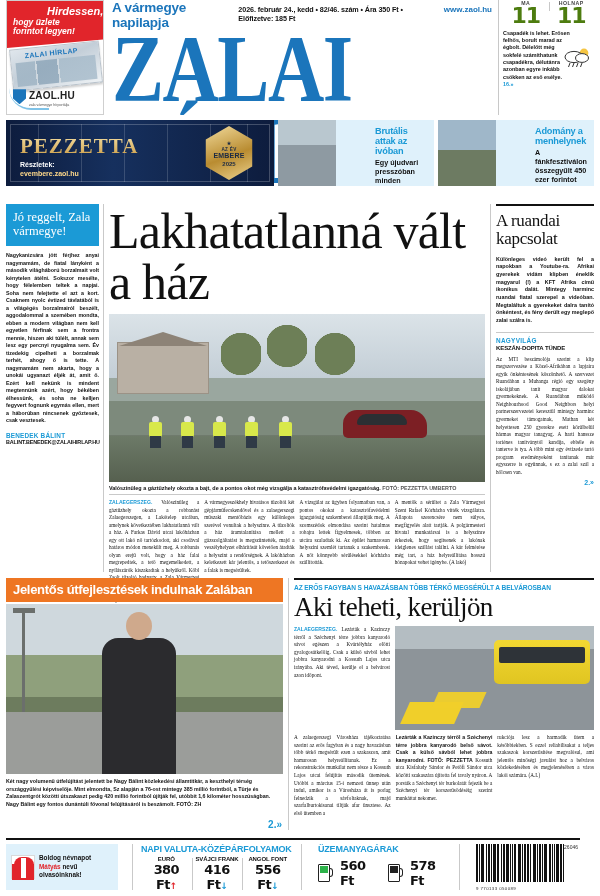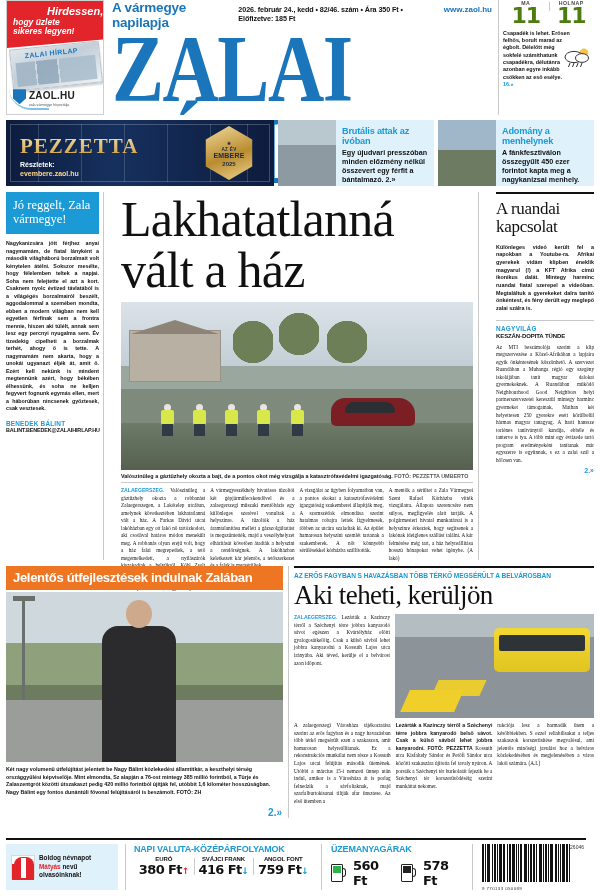--- a/index.html
+++ b/index.html
@@ -101,33 +101,33 @@
     background:linear-gradient(160deg,#f3dd9f,#b98c31 55%,#f0d693);
     clip-path:polygon(50% 0,93% 25%,93% 75%,50% 100%,7% 75%,7% 25%);
     display:flex; flex-direction:column; align-items:center; justify-content:center;
     color:#1b2a44; font-weight:bold; text-align:center;
   }
   .badge .b1{ font-size:4.6px; letter-spacing:.3px; }
   .badge .b2{ font-size:7px; letter-spacing:.2px; line-height:1; }
   .badge .b3{ font-size:6px; margin-top:2px; }
   .badge .bstar{ font-size:5px; margin-bottom:1px; }
 
-  .teaser { flex:1; background:#dff1fb; position:relative; display:flex; overflow:hidden; }
+  .teaser { flex:1; background:#dff1fb; position:relative; display:flex; overflow:hidden;gap:33px; }
   .teaser .t-photo { width:58px; flex:0 0 58px; }
   .t-photo.p1 { background:
       linear-gradient(180deg,#b9c7cf 0 38%,#8e9aa2 38% 100%),
       radial-gradient(circle at 50% 55%, #6f5b45 0 28%, transparent 29%); }
   .t-photo.p2 { background:linear-gradient(180deg,#9fb7c9 0 45%,#6d7b62 45% 100%); }
   .t-body { padding:6px 5px 4px 6px; }
   .t-title { color:#1b9ad6; font-weight:bold; font-size:9.2px; letter-spacing:-.2px; }
   .t-text { font-size:7.2px; line-height:1.27; margin-top:2px; font-weight:bold; color:#111; }
   .t-text .pg { font-weight:bold; }
 
   
-  .main { display:flex; gap:17px; margin-top:6px; height:368px; }
+  .main { display:flex; gap:5px; margin-top:18px; height:368px; }
 
   .col-left { width:98px; flex:0 0 98px; border-right:1px solid #c9c9c9; padding-right:4px; }
   .greet-box { background:#1b9ad6; color:#fff; padding:6px 7px 8px;
      font-family:"Liberation Serif", serif; font-size:12.5px; line-height:1.12; }
   .col-left .body { font-size:5.3px; line-height:1.42; text-align:justify; margin-top:6px;
      font-weight:bold; color:#111; }
   .byline { margin-top:7px; }
   .byline .n { color:#1b9ad6; font-size:6.4px; font-weight:bold; letter-spacing:.2px; }
   .byline .m { font-size:5.4px; font-weight:bold; letter-spacing:-.1px; }
 
@@ -208,22 +208,22 @@
   .photo2 .bus:after{ content:""; position:absolute; left:5px; top:7px; right:5px; height:16px; background:#2e3338; border-radius:2px; }
   .photo2 .arrow { position:absolute; left:10px; bottom:6px; width:54px; height:22px;
      background:#f0cf2a; transform:skewX(-24deg); }
   .photo2 .arrow2 { position:absolute; left:40px; bottom:22px; width:48px; height:16px;
      background:#f0cf2a; transform:skewX(-24deg); opacity:.95; }
   .low2b { display:flex; gap:5px; margin-top:4px; }
   .low2b .c { flex:1; font-size:5.2px; line-height:1.45; text-align:justify;
      font-family:"Liberation Serif", serif; }
 
   
-  .footer { position:absolute; left:6px; right:14px; bottom:6px; height:52px;
-     border-top:2px solid #111; display:flex; align-items:stretch; padding-top:4px; gap:1px; }
+  .footer { position:absolute; left:6px; right:20px; bottom:6px; height:52px;
+     border-top:2px solid #111; display:flex; align-items:stretch; padding-top:4px; gap:8px; }
   .f-name { width:112px; flex:0 0 112px; background:#dff1fb; display:flex; align-items:center;
      gap:4px; padding:0 5px; }
   .gift { width:24px; height:24px; background:#fff; border:1px solid #d9d9d9; position:relative; flex:0 0 24px; }
   .gift:before{ content:""; position:absolute; left:0; top:8px; right:0; height:16px; background:#e1252b; }
   .gift:after{ content:""; position:absolute; left:9px; top:2px; width:5px; bottom:0; background:#fff; }
   .gift i { position:absolute; left:2px; top:1px; width:20px; height:8px; background:#e1252b;
      border-radius:8px 8px 0 0; display:block; }
   .f-name .tx { font-size:6.4px; line-height:1.35; font-weight:bold; color:#111; }
   .f-name .tx .hl { color:#e1252b; }
   .f-cur { flex:1; padding:0 8px; border-left:1px solid #c9c9c9; border-right:1px solid #c9c9c9; margin-left:6px; }
@@ -254,21 +254,21 @@
 
 <div class="page">
 
   <div class="topbar">
 
     <div class="ad-box">
       <div class="ad-red"></div>
       <div class="ad-red-text">
         <span class="l1">Hirdessen,</span>
         <span class="l2">hogy üzlete</span>
-        <span class="l3">sikeres legyen!</span>
+        <span class="l3">forintot legyen!</span>
       </div>
       <div class="ad-paper">
         <span class="ph">ZALAI HÍRLAP</span>
         <span class="pimg"></span>
       </div>
       <div class="ad-swoosh"></div>
       <div class="ad-logo">
         <span class="ad-shield"></span>
         <span>
           <span class="t1">ZAOL.HU</span>
@@ -505,21 +505,21 @@
         </div>
         <div class="cell">
           <div class="cl">SVÁJCI FRANK</div>
           <div class="cv">
             <span>416 Ft</span><span class="down">↓</span>
           </div>
         </div>
         <div class="cell">
           <div class="cl">ANGOL FONT</div>
           <div class="cv">
-            <span>759 Ft</span><span class="down">↓</span>
+            <span>556 Ft</span><span class="down">↓</span>
           </div>
         </div>
       </div>
     </div>
 
     <div class="f-fuel">
       <div class="h">ÜZEMANYAGÁRAK</div>
       <div class="row">
         <span class="pump">
             <span class="bd"></span>

